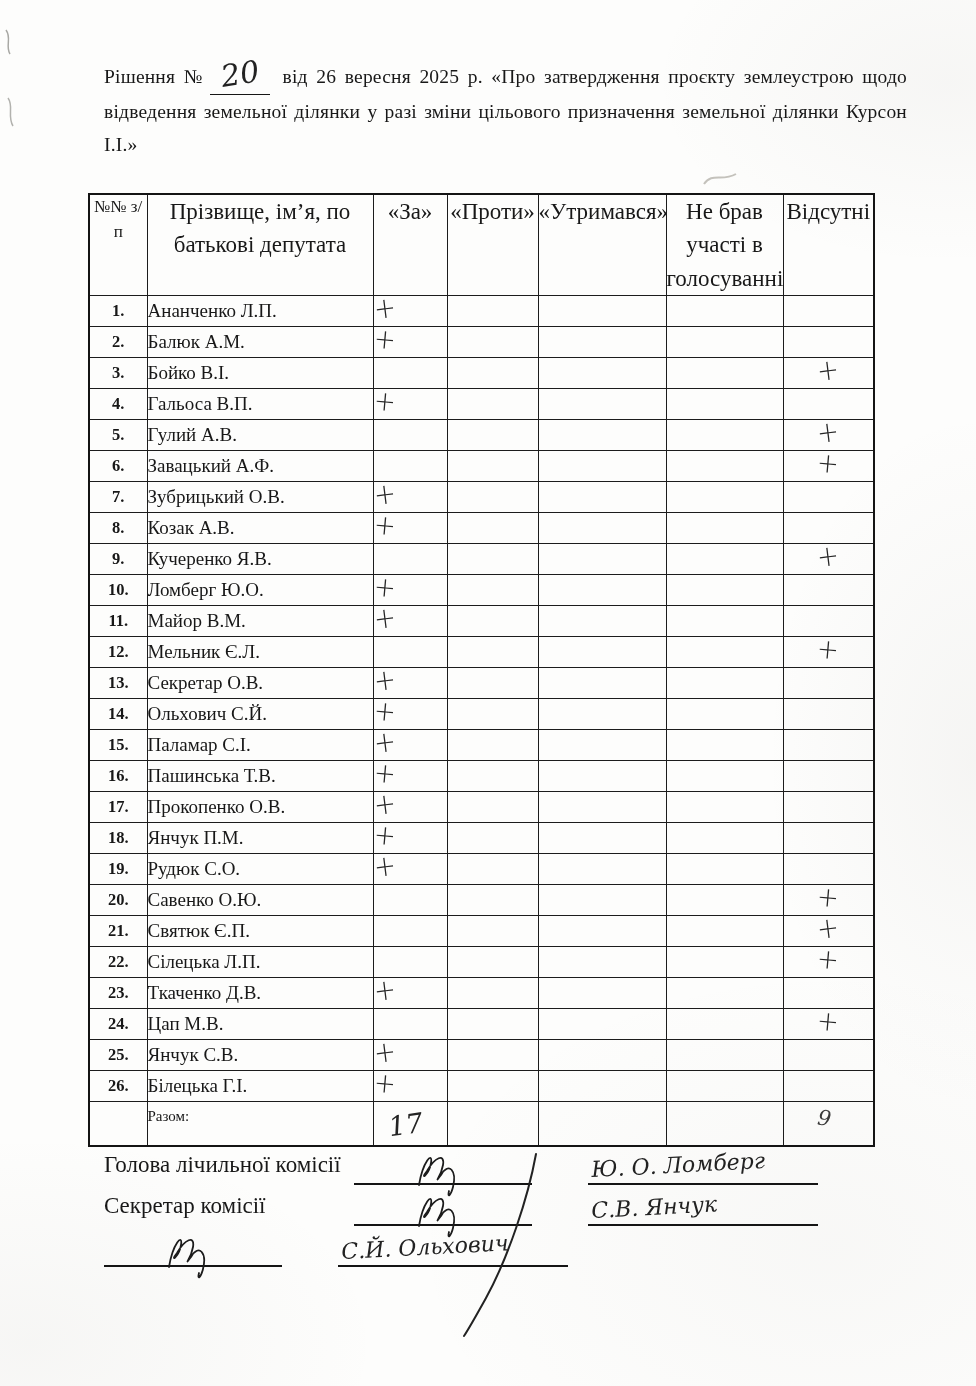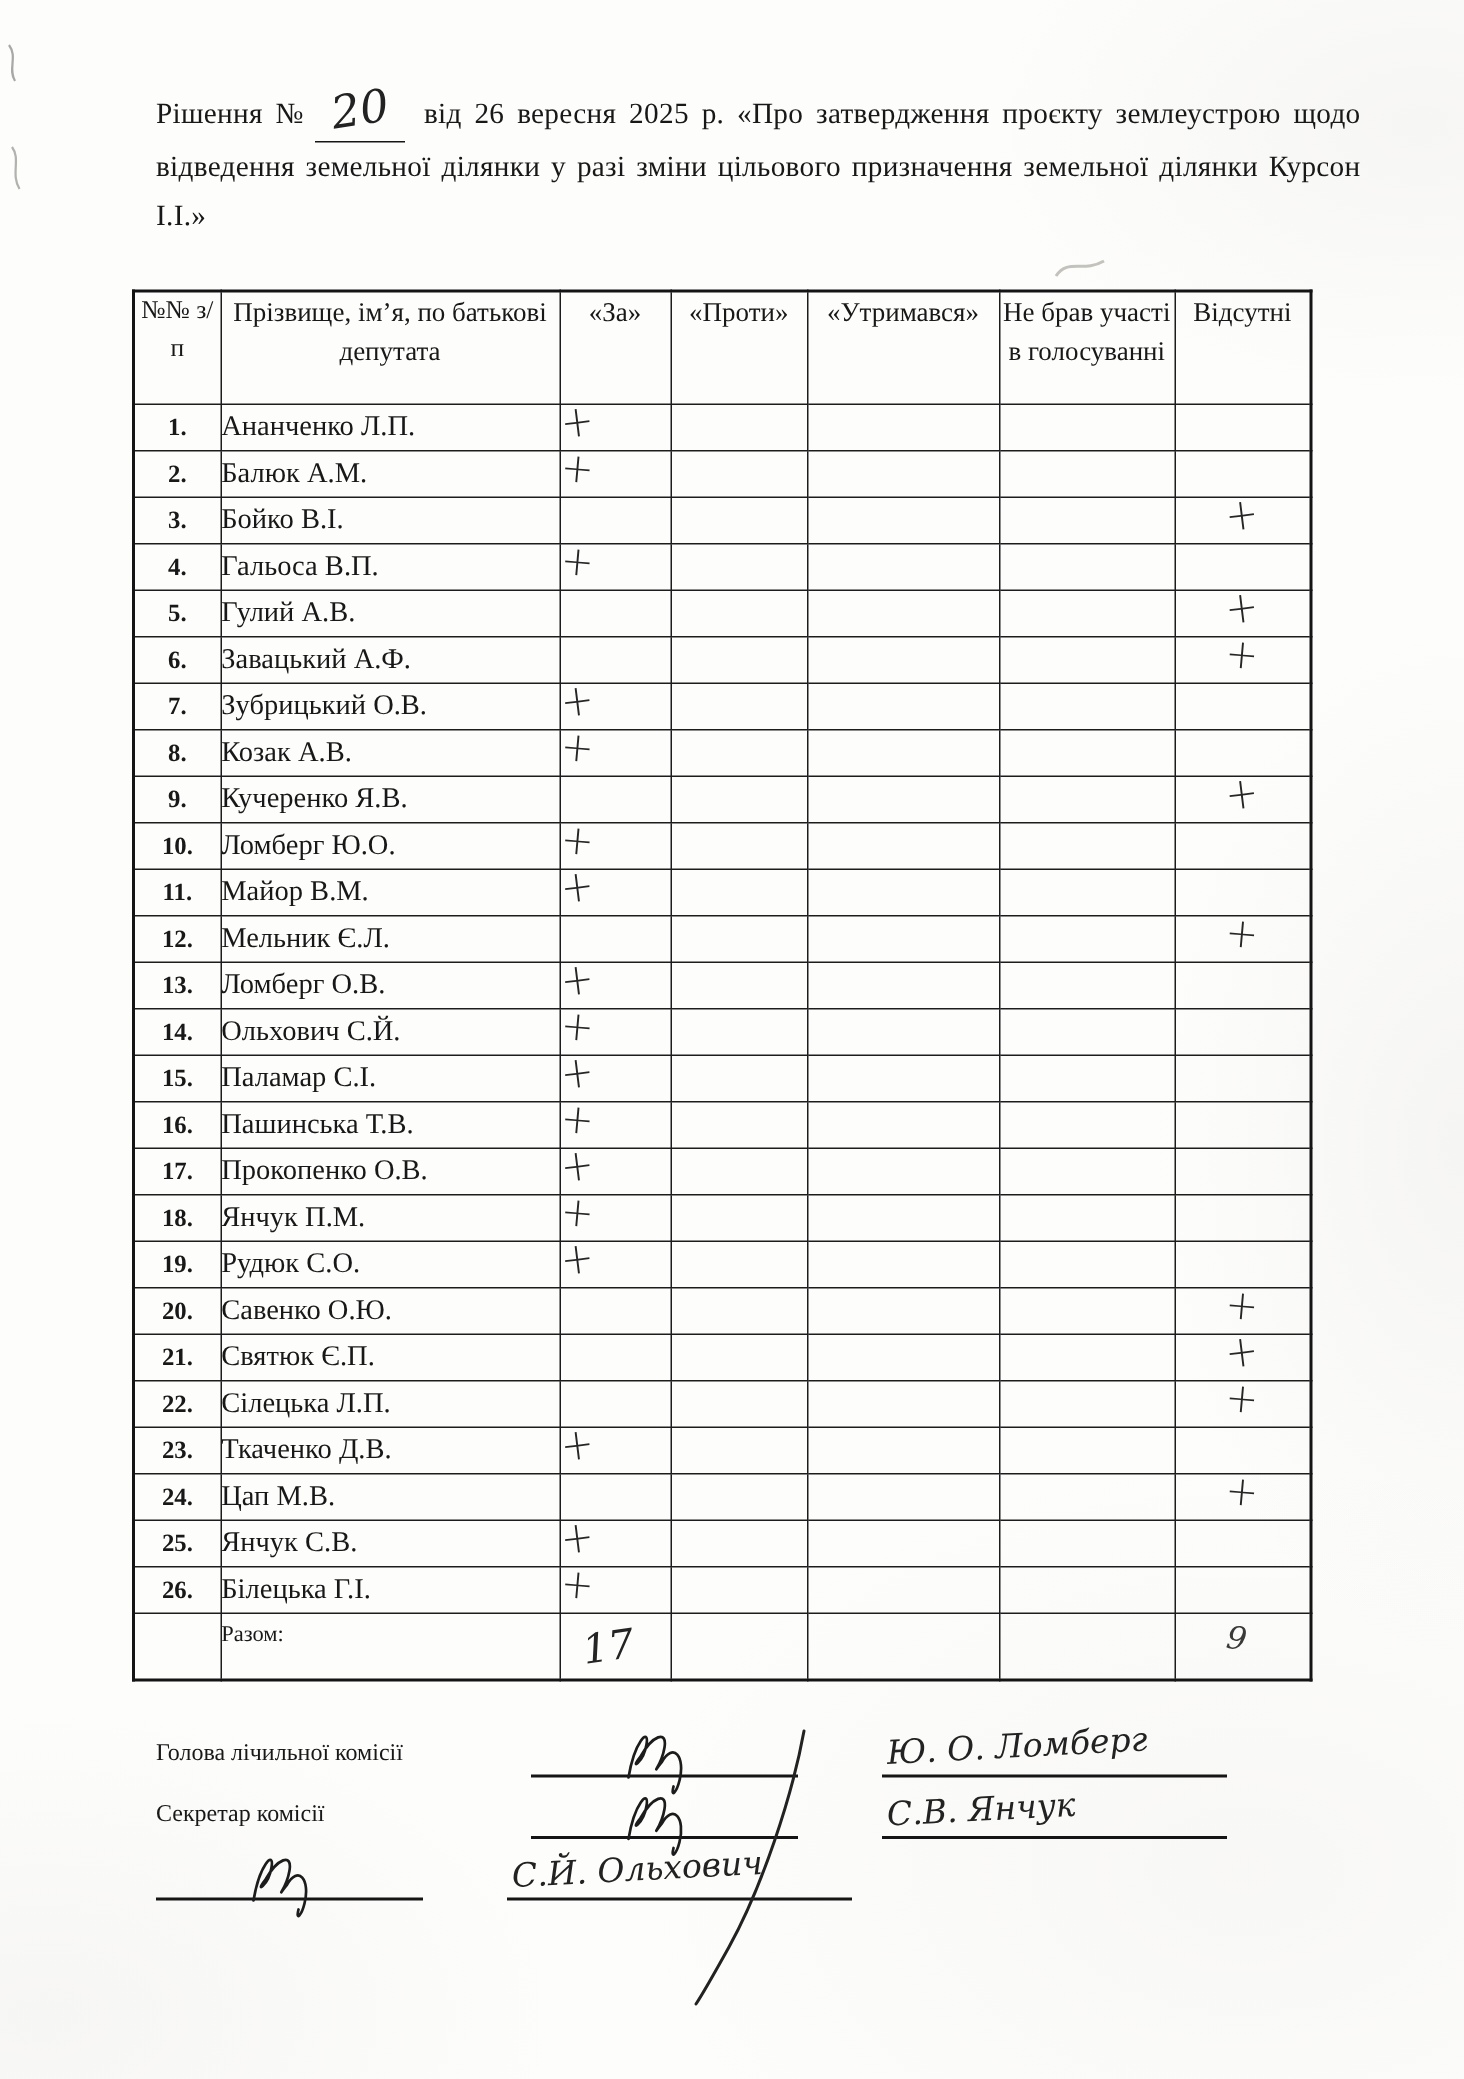--- a/index.html
+++ b/index.html
@@ -34,21 +34,21 @@
 
   
   table.vote {
     position:absolute; left:88px; top:193px; width:785px;
     border-collapse:collapse; table-layout:fixed;
     font-size:19px;
   }
   table.vote td, table.vote th { border:1.6px solid #1c1c1c; padding:0; overflow:hidden; }
   table.vote { border:2.4px solid #141414; }
   th {
-    font-weight:normal; font-size:18px; line-height:1.45;
+    font-weight:normal; font-size:23px; line-height:1.45;
     vertical-align:top; padding-top:4px; height:74px; text-align:center;
   }
   th.h-num { font-size:17px; }
   tr.vrow { height:31px; }
   td.td-num { text-align:center; font-weight:bold; font-size:16.5px; }
   td.td-name { padding-left:12px;margin-top:21px; }
   td.c { text-align:center; }
   td.c-za { text-align:left; padding-left:20px; }
   .mark {
     display:inline-block; font-family:"DejaVu Sans", sans-serif;
@@ -64,21 +64,21 @@
     font-size:27px; transform:rotate(-8deg); color:#242424; padding:8px 0 0 14px;
   }
   .hand-9 {
     display:inline-block; font-family:"DejaVu Serif", serif; font-style:italic;
     font-size:21px; transform:rotate(8deg); color:#3a3a3a; padding:2px 0 0 34px;
   }
 
   
   .sigs { position:absolute; left:104px; top:1144px; width:760px; }
   .sig-row { display:flex; align-items:flex-end; height:41px; }
-  .sig-role { width:250px; font-size:16px; padding-bottom:7px; white-space:nowrap; }
+  .sig-role { width:250px; font-size:23px; padding-bottom:7px; white-space:nowrap; }
   .sig-scrawl {
     width:178px; border-bottom:2.2px solid #151515;
     position:relative; height:40px;
   }
   .sig-scrawl svg { position:absolute; left:55px; bottom:-10px; overflow:visible; }
   .sig-gap { width:56px; }
   .sig-nameline {
     width:230px; border-bottom:2.2px solid #151515;
     position:relative; height:40px;
   }
@@ -250,21 +250,21 @@
           <td class="td-name"><span>Мельник Є.Л.</span></td>
           <td class="c-za"><span class="mark"></span></td>
           <td class="c"><span class="mark"></span></td>
           <td class="c"><span class="mark"></span></td>
           <td class="c"><span class="mark"></span></td>
           <td class="c"><span class="mark">+</span></td>
         </tr>
 
         <tr class="vrow">
           <td class="td-num"><span>13.</span></td>
-          <td class="td-name"><span>Ломберг О.В.</span></td>
+          <td class="td-name"><span>Секретар О.В.</span></td>
           <td class="c-za"><span class="mark">+</span></td>
           <td class="c"><span class="mark"></span></td>
           <td class="c"><span class="mark"></span></td>
           <td class="c"><span class="mark"></span></td>
           <td class="c"><span class="mark"></span></td>
         </tr>
 
         <tr class="vrow">
           <td class="td-num"><span>14.</span></td>
           <td class="td-name"><span>Ольхович С.Й.</span></td>

